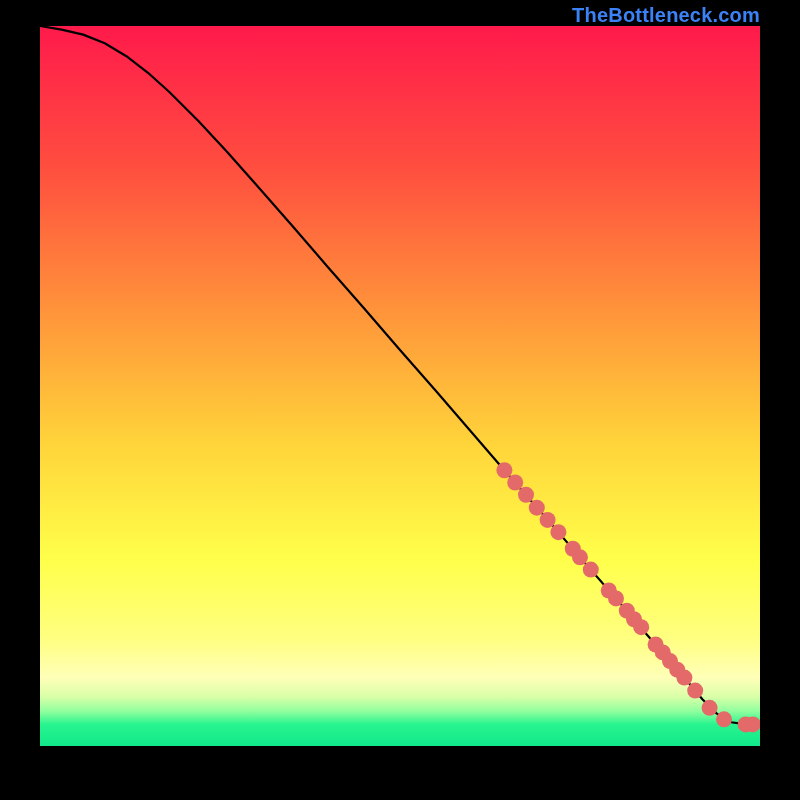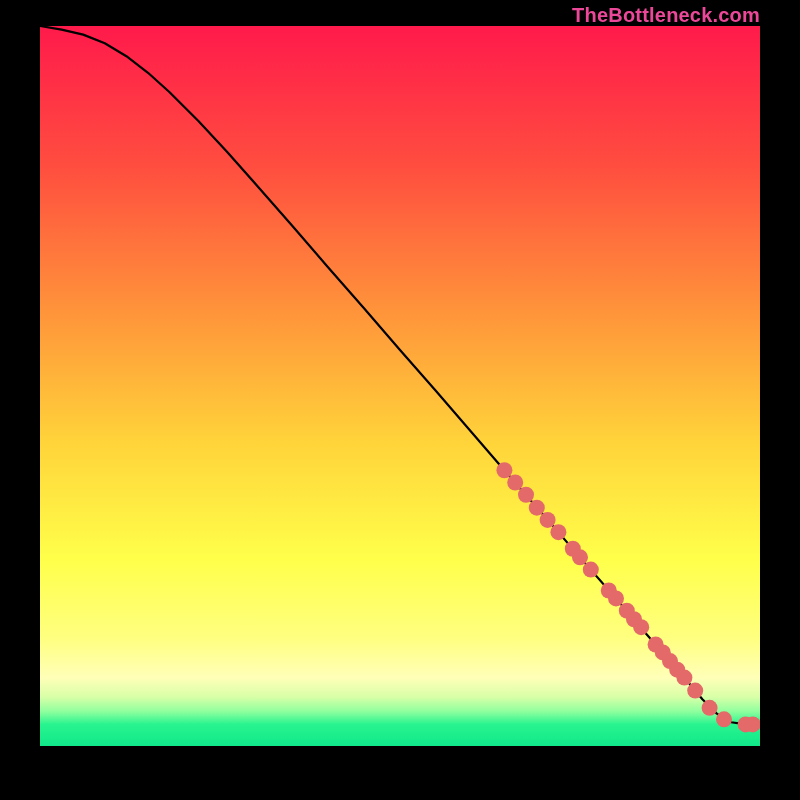--- a/index.html
+++ b/index.html
@@ -22,21 +22,21 @@
     left: 40px;
     top: 26px;
     width: 720px;
     height: 720px;
     overflow: hidden;
   }
   .watermark {
     position: absolute;
     top: 4px;
     right: 40px;
-    color: #ec4899;
+    color: #3b82f6;
     font-size: 20px;
     font-weight: 600;
     letter-spacing: 0.2px;
     user-select: none;
   }
   svg { display: block; }
 </style>
 </head>
 <body>
 

